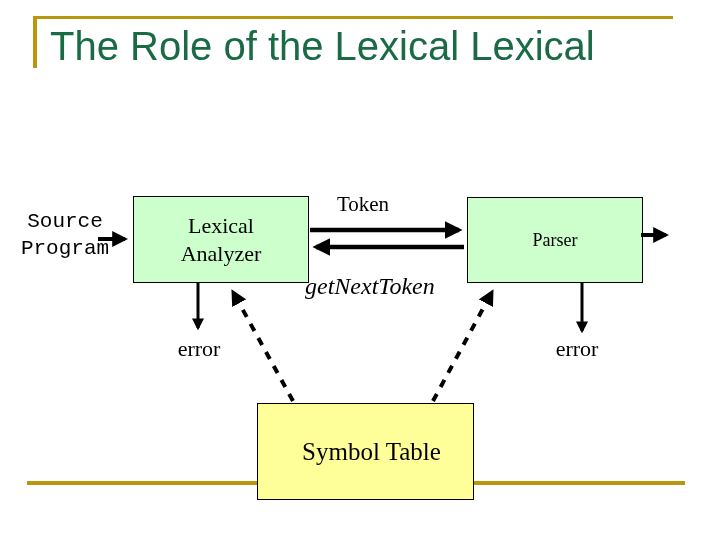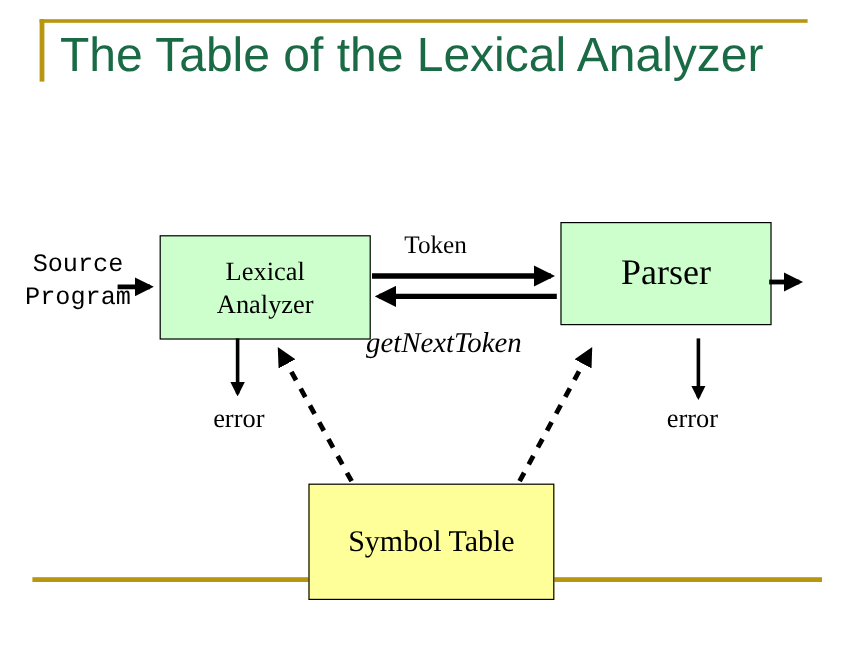--- a/index.html
+++ b/index.html
@@ -32,45 +32,45 @@
   }
   
   .box{
     position:absolute;
     border:1.5px solid #000;
     display:flex;align-items:center;justify-content:center;
     text-align:center;
     z-index:2;
   }
   .box-green{background:var(--box-green);}
-  .box-yellow{background:var(--box-yellow);}
+  .box-yellow{background:var(--box-yellow);padding-left:12px;}
   .lexical-box{left:133px;top:196px;width:174px;height:85px;font-size:22px;line-height:28px;}
   .lexical-box .inner{display:block;width:110px;}
-  .parser-box{left:467px;top:185px;width:174px;height:84px;font-size:30px;}
+  .parser-box{left:467px;top:197px;width:174px;height:84px;font-size:18px;}
   .symbol-box{left:257px;top:403px;width:203px;height:95px;font-size:25px;}
   
   .lbl{position:absolute;text-align:center;}
   .source-lbl{left:15px;top:208px;width:100px;font-size:21px;line-height:27px;font-family:Liberation Mono, monospace;}
   .token-lbl{left:313px;top:192px;width:100px;font-size:21px;}
   .getnext-lbl{left:305px;top:273px;width:160px;font-size:24px;font-style:italic;text-align:left;white-space:nowrap;}
   .error-left-lbl{left:174px;top:336px;width:50px;font-size:22px;}
   .error-right-lbl{left:552px;top:336px;width:50px;font-size:22px;}
   
   .arrow-layer{position:absolute;left:0;top:0;width:720px;height:540px;z-index:3;pointer-events:none;}
 </style>
 </head>
 <body>
 
 <div class="stage">
 
   <div class="top-line"></div>
   <div class="left-bar"></div>
   <div class="bottom-line"></div>
 
-  <h1 class="title">The Table of the Lexical Analyzer</h1>
+  <h1 class="title">The Role of the Lexical Lexical</h1>
 
   <div class="box box-green lexical-box">
     <span class="inner">Lexical Analyzer</span>
   </div>
 
   <div class="box box-green parser-box">
     <span>Parser</span>
   </div>
 
   <div class="box box-yellow symbol-box">

